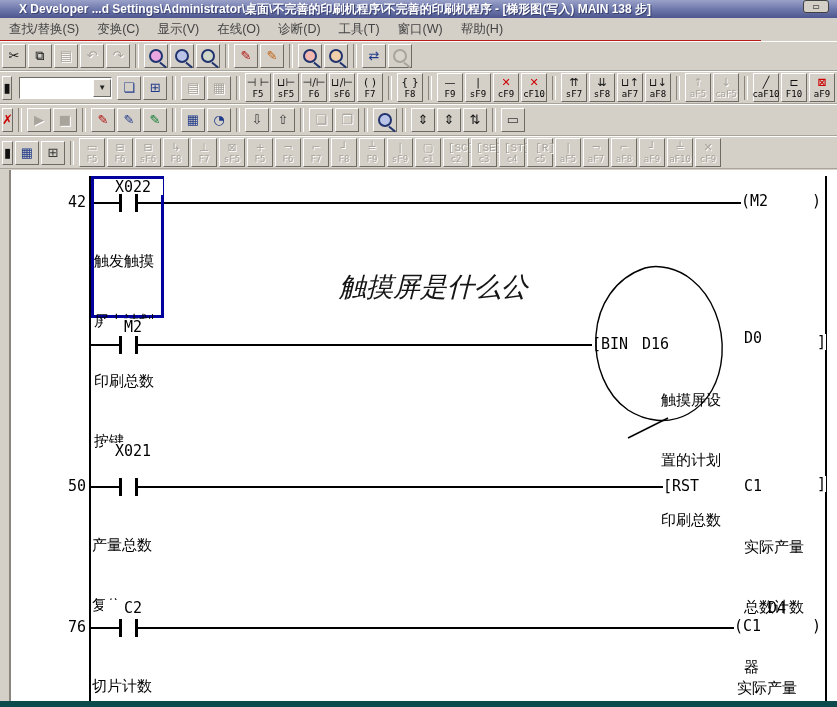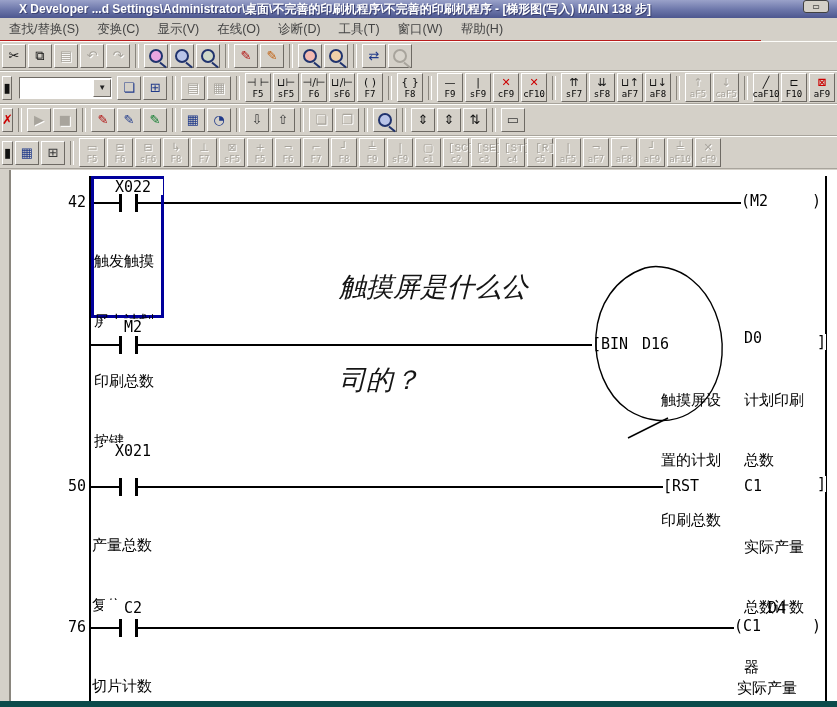--- a/index.html
+++ b/index.html
@@ -433,39 +433,34 @@
       <div>触发触摸</div>
       <div>屏上计划</div>
       <div>印刷总数</div>
       <div>按键</div>
     </div>
     <div class="itx" style="left:741px;top:23px">(M2</div>
     <div class="itx" style="left:812px;top:23px">)</div>
 
     <div class="anno">
       <div>触摸屏是什么公</div>
-      <div>司的？</div>
     </div>
 
     <div class="hline" style="left:91px;top:174px;width:501px"></div>
     <div class="dev" style="left:103px;top:149px">M2</div>
     <div class="contact" style="left:119px;top:166px"></div>
     <div class="itx" style="left:592px;top:166px">[BIN</div>
     <div class="itx" style="left:642px;top:166px">D16</div>
     <div class="itx" style="left:744px;top:160px">D0</div>
     <div class="itx" style="left:817px;top:164px">]</div>
     <div class="cmt" style="left:661px;top:182px">
       <div>触摸屏设</div>
       <div>置的计划</div>
       <div>印刷总数</div>
     </div>
-    <div class="cmt" style="left:744px;top:182px">
-      <div>计划印刷</div>
-      <div>总数</div>
-    </div>
 
     <div class="hline" style="left:91px;top:316px;width:572px"></div>
     <div class="step" style="top:308px">50</div>
     <div class="dev" style="left:103px;top:273px">X021</div>
     <div class="contact" style="left:119px;top:308px"></div>
     <div class="cmt" style="left:92px;top:327px">
       <div>产量总数</div>
       <div>复位</div>
     </div>
     <div class="itx" style="left:663px;top:308px">[RST</div>

